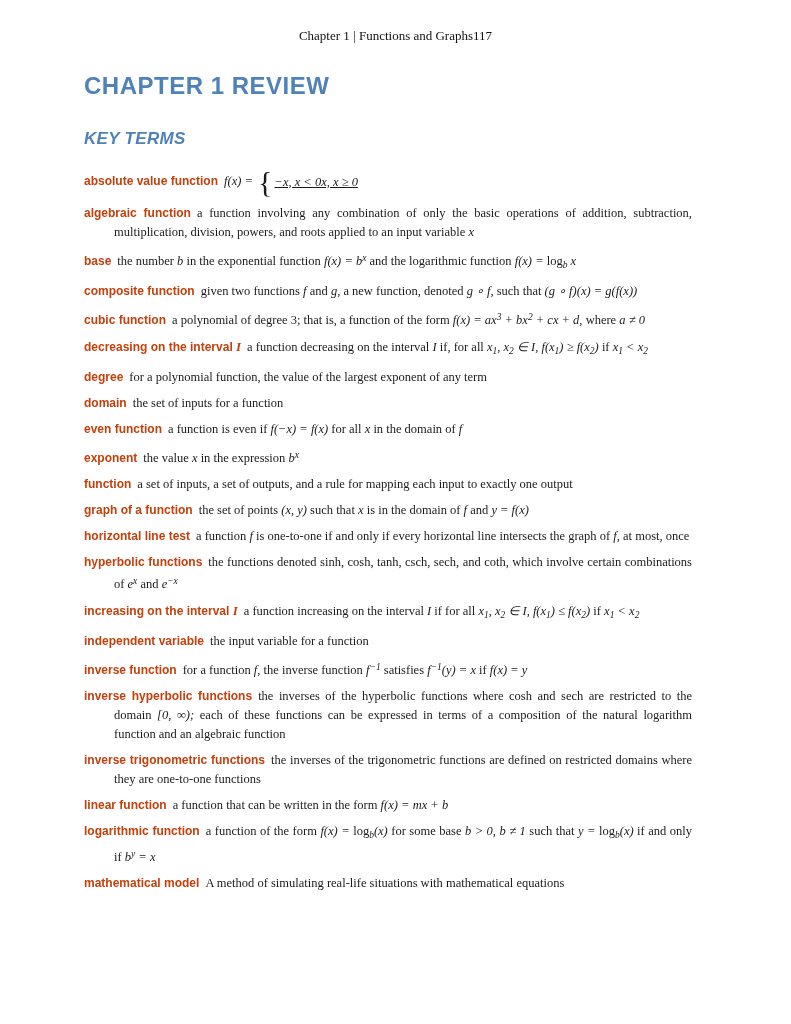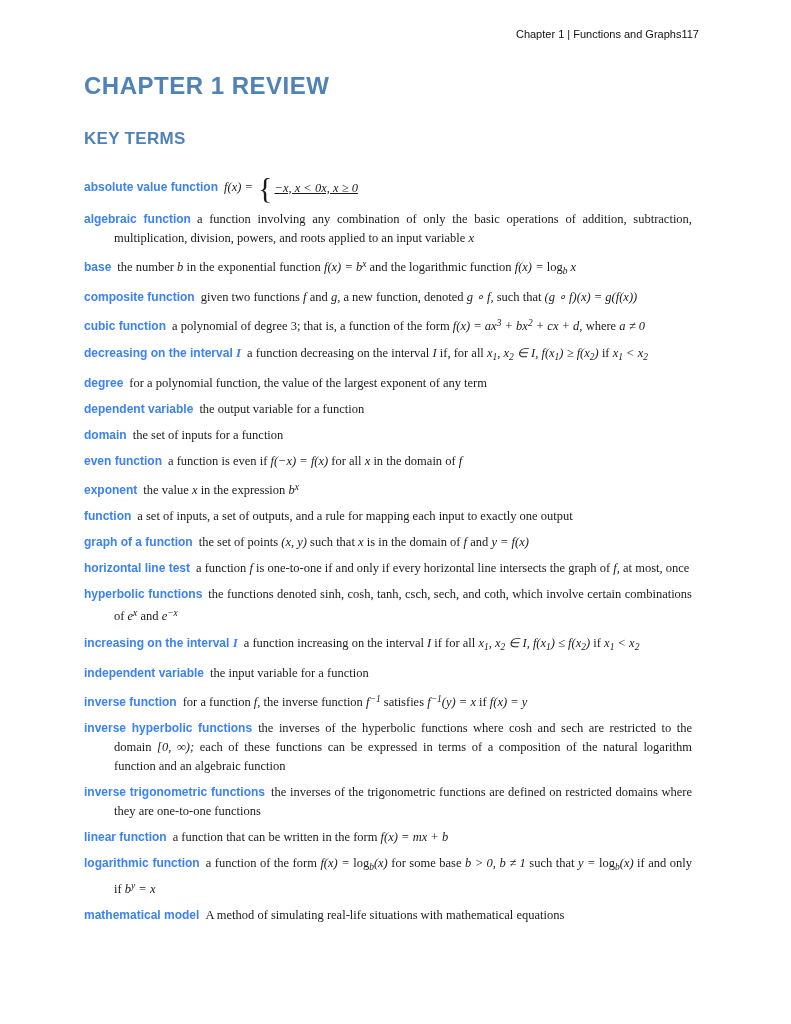--- a/index.html
+++ b/index.html
@@ -4,41 +4,42 @@
 <style>
   :root { --accent:#4e82b9; --ink:#1a1a1a; }
   html,body { margin:0; padding:0; }
   body {
     width:791px; height:1024px; background:#ffffff; position:relative;
     overflow:hidden; color:var(--ink);
     font-family:"Liberation Serif", serif;
   }
   .page-header {
     position:absolute; top:28px; left:92px; right:92px;
-    display:flex; justify-content:flex-end; align-items:baseline;
-    font-family:Liberation Sans, sans-serif; font-size:11px; color:#111;
+    display:flex; justify-content:center; align-items:baseline;
+    font-family:Liberation Serif, serif; font-size:13px; color:#111;
   }
   .content { position:absolute; left:84px; top:72px; width:608px; }
   .chapter-title {
     font-family:"Liberation Sans", sans-serif; font-weight:bold;
     font-size:24px; letter-spacing:0.5px; color:var(--accent);
     margin:0 0 29px 0;
   }
   .section-title {
     font-family:"Liberation Sans", sans-serif; font-weight:bold;
     font-size:17px; letter-spacing:0.3px; color:var(--accent);
-    margin:0 0 24px 0;
+    margin:0 0 18px 0;
+    font-style:italic;
   }
   .entry {
     margin:0 0 7px 0; line-height:19px; font-size:12.5px;
     text-align:justify; padding-left:30px; text-indent:-30px;
   }
   .term {
     font-family:"Liberation Sans", sans-serif; font-weight:bold;
-    font-size:12px; margin-right:6px; color:#3b82f6;margin-top:20px;
+    font-size:12px; margin-right:6px; color:#c2410c;margin-top:20px;
   }
   .seg-b  { font-family:"Liberation Sans", sans-serif; font-weight:bold; font-size:12px; }
   .seg-bm { font-family:"Liberation Serif", serif; font-weight:bold; font-style:italic; font-size:13px; }
   .seg-txt{ font-family:Liberation Serif, serif; }
   .seg-m  { font-family:"Liberation Serif", serif; font-style:italic; }
   .seg-mr { font-family:"Liberation Serif", serif; }
   .seg-sup{ font-family:"Liberation Serif", serif; font-style:italic; font-size:9.5px; vertical-align:4px; }
   .seg-sub{ font-family:"Liberation Serif", serif; font-style:italic; font-size:9.5px; vertical-align:-3px; }
   .pw { display:inline-flex; align-items:center; vertical-align:middle; text-indent:0; margin-left:2px; }
   .pw-brace { font-family:"Liberation Serif", serif; font-size:30px; font-weight:400; line-height:1; margin-right:2px; }
@@ -63,21 +64,20 @@
               <span class="pw-line seg-m">−x, x &lt; 0</span>
               <span class="pw-line seg-m">x, x ≥ 0</span>
             </span>
           </span></span></p>
       <p class="entry"><span class="term"><span class="seg-b">algebraic function</span></span><span><span class="seg-txt">a function involving any combination of only the basic operations of addition, subtraction, multiplication, division, powers, and roots applied to an input variable </span><span class="seg-m">x</span></span></p>
       <p class="entry"><span class="term"><span class="seg-b">base</span></span><span><span class="seg-txt">the number </span><span class="seg-m">b</span><span class="seg-txt"> in the exponential function </span><span class="seg-m">f(x) = b</span><span class="seg-sup">x</span><span class="seg-txt"> and the logarithmic function </span><span class="seg-m">f(x) = </span><span class="seg-mr">log</span><span class="seg-sub">b</span><span class="seg-m"> x</span></span></p>
       <p class="entry"><span class="term"><span class="seg-b">composite function</span></span><span><span class="seg-txt">given two functions </span><span class="seg-m">f</span><span class="seg-txt"> and </span><span class="seg-m">g,</span><span class="seg-txt"> a new function, denoted </span><span class="seg-m">g ∘ f,</span><span class="seg-txt"> such that </span><span class="seg-m">(g ∘ f)(x) = g(f(x))</span></span></p>
       <p class="entry"><span class="term"><span class="seg-b">cubic function</span></span><span><span class="seg-txt">a polynomial of degree 3; that is, a function of the form </span><span class="seg-m">f(x) = ax</span><span class="seg-sup">3</span><span class="seg-m"> + bx</span><span class="seg-sup">2</span><span class="seg-m"> + cx + d,</span><span class="seg-txt"> where </span><span class="seg-m">a ≠ 0</span></span></p>
       <p class="entry"><span class="term"><span class="seg-b">decreasing on the interval </span><span class="seg-bm">I</span></span><span><span class="seg-txt">a function decreasing on the interval </span><span class="seg-m">I</span><span class="seg-txt"> if, for all </span><span class="seg-m">x</span><span class="seg-sub">1</span><span class="seg-m">, x</span><span class="seg-sub">2</span><span class="seg-m"> ∈ I, f(x</span><span class="seg-sub">1</span><span class="seg-m">) ≥ f(x</span><span class="seg-sub">2</span><span class="seg-m">)</span><span class="seg-txt"> if </span><span class="seg-m">x</span><span class="seg-sub">1</span><span class="seg-m"> &lt; x</span><span class="seg-sub">2</span></span></p>
       <p class="entry"><span class="term"><span class="seg-b">degree</span></span><span><span class="seg-txt">for a polynomial function, the value of the largest exponent of any term</span></span></p>
-      <p class="entry"><span class="term"><span class="seg-b">dependent variable</span></span><span><span class="seg-txt">the output variable for a function</span></span></p>
       <p class="entry"><span class="term"><span class="seg-b">domain</span></span><span><span class="seg-txt">the set of inputs for a function</span></span></p>
       <p class="entry"><span class="term"><span class="seg-b">even function</span></span><span><span class="seg-txt">a function is even if </span><span class="seg-m">f(−x) = f(x)</span><span class="seg-txt"> for all </span><span class="seg-m">x</span><span class="seg-txt"> in the domain of </span><span class="seg-m">f</span></span></p>
       <p class="entry"><span class="term"><span class="seg-b">exponent</span></span><span><span class="seg-txt">the value </span><span class="seg-m">x</span><span class="seg-txt"> in the expression </span><span class="seg-m">b</span><span class="seg-sup">x</span></span></p>
       <p class="entry"><span class="term"><span class="seg-b">function</span></span><span><span class="seg-txt">a set of inputs, a set of outputs, and a rule for mapping each input to exactly one output</span></span></p>
       <p class="entry"><span class="term"><span class="seg-b">graph of a function</span></span><span><span class="seg-txt">the set of points </span><span class="seg-m">(x, y)</span><span class="seg-txt"> such that </span><span class="seg-m">x</span><span class="seg-txt"> is in the domain of </span><span class="seg-m">f</span><span class="seg-txt"> and </span><span class="seg-m">y = f(x)</span></span></p>
       <p class="entry"><span class="term"><span class="seg-b">horizontal line test</span></span><span><span class="seg-txt">a function </span><span class="seg-m">f</span><span class="seg-txt"> is one-to-one if and only if every horizontal line intersects the graph of </span><span class="seg-m">f,</span><span class="seg-txt"> at most, once</span></span></p>
       <p class="entry"><span class="term"><span class="seg-b">hyperbolic functions</span></span><span><span class="seg-txt">the functions denoted </span><span class="seg-mr">sinh, cosh, tanh, csch, sech,</span><span class="seg-txt"> and </span><span class="seg-mr">coth,</span><span class="seg-txt"> which involve certain combinations of </span><span class="seg-m">e</span><span class="seg-sup">x</span><span class="seg-txt"> and </span><span class="seg-m">e</span><span class="seg-sup">−x</span></span></p>
       <p class="entry"><span class="term"><span class="seg-b">increasing on the interval </span><span class="seg-bm">I</span></span><span><span class="seg-txt">a function increasing on the interval </span><span class="seg-m">I</span><span class="seg-txt"> if for all </span><span class="seg-m">x</span><span class="seg-sub">1</span><span class="seg-m">, x</span><span class="seg-sub">2</span><span class="seg-m"> ∈ I, f(x</span><span class="seg-sub">1</span><span class="seg-m">) ≤ f(x</span><span class="seg-sub">2</span><span class="seg-m">)</span><span class="seg-txt"> if </span><span class="seg-m">x</span><span class="seg-sub">1</span><span class="seg-m"> &lt; x</span><span class="seg-sub">2</span></span></p>
       <p class="entry"><span class="term"><span class="seg-b">independent variable</span></span><span><span class="seg-txt">the input variable for a function</span></span></p>
       <p class="entry"><span class="term"><span class="seg-b">inverse function</span></span><span><span class="seg-txt">for a function </span><span class="seg-m">f,</span><span class="seg-txt"> the inverse function </span><span class="seg-m">f</span><span class="seg-sup">−1</span><span class="seg-txt"> satisfies </span><span class="seg-m">f</span><span class="seg-sup">−1</span><span class="seg-m">(y) = x</span><span class="seg-txt"> if </span><span class="seg-m">f(x) = y</span></span></p>

